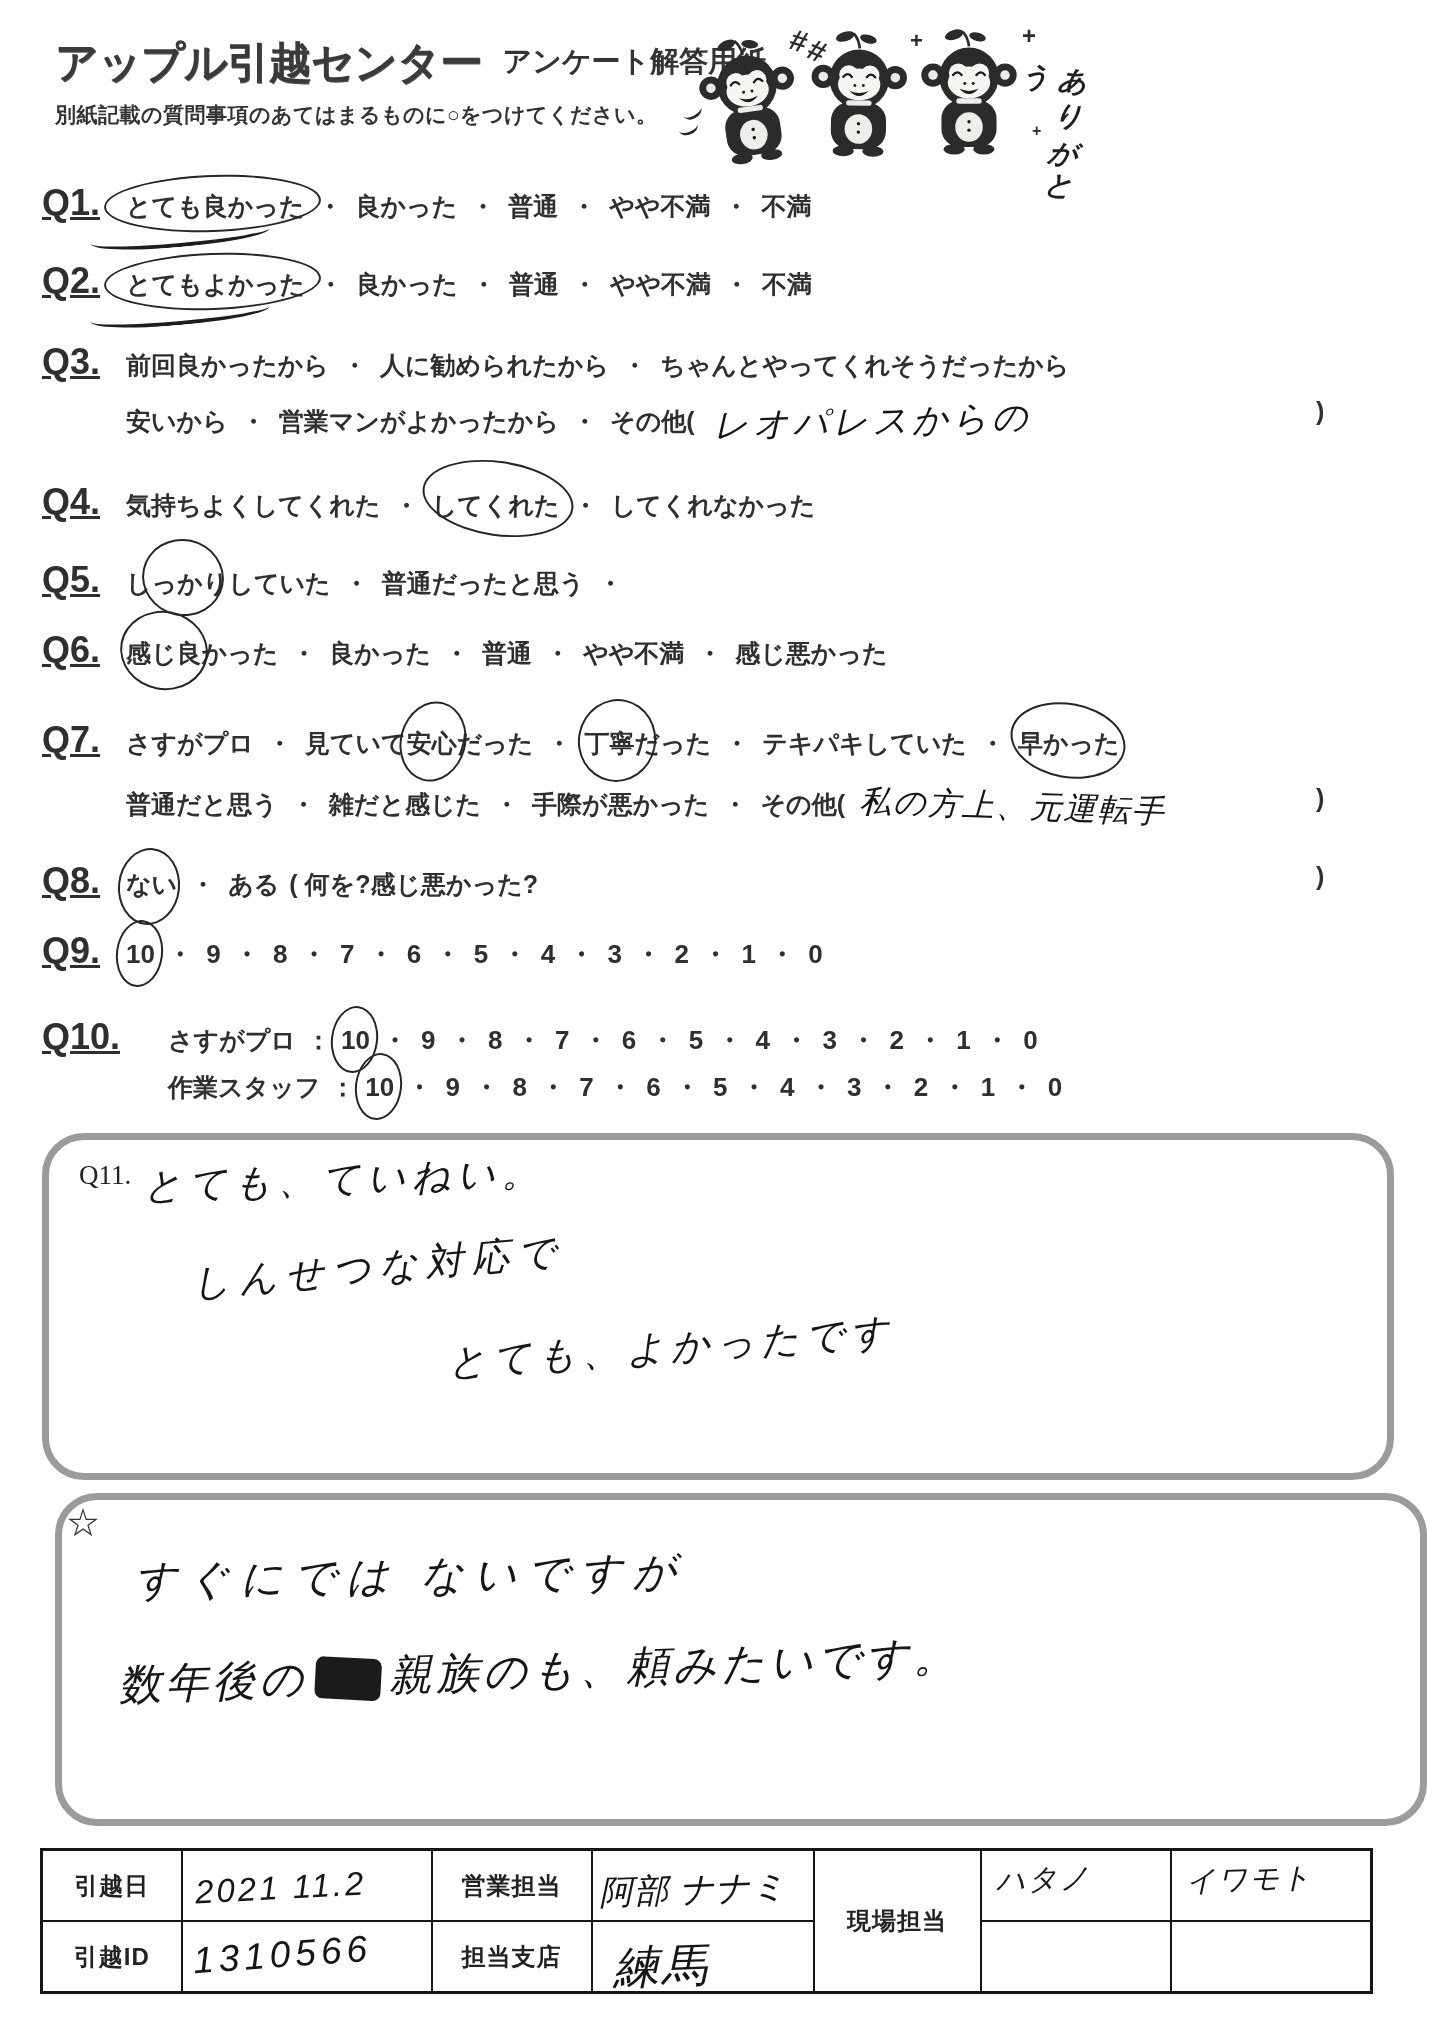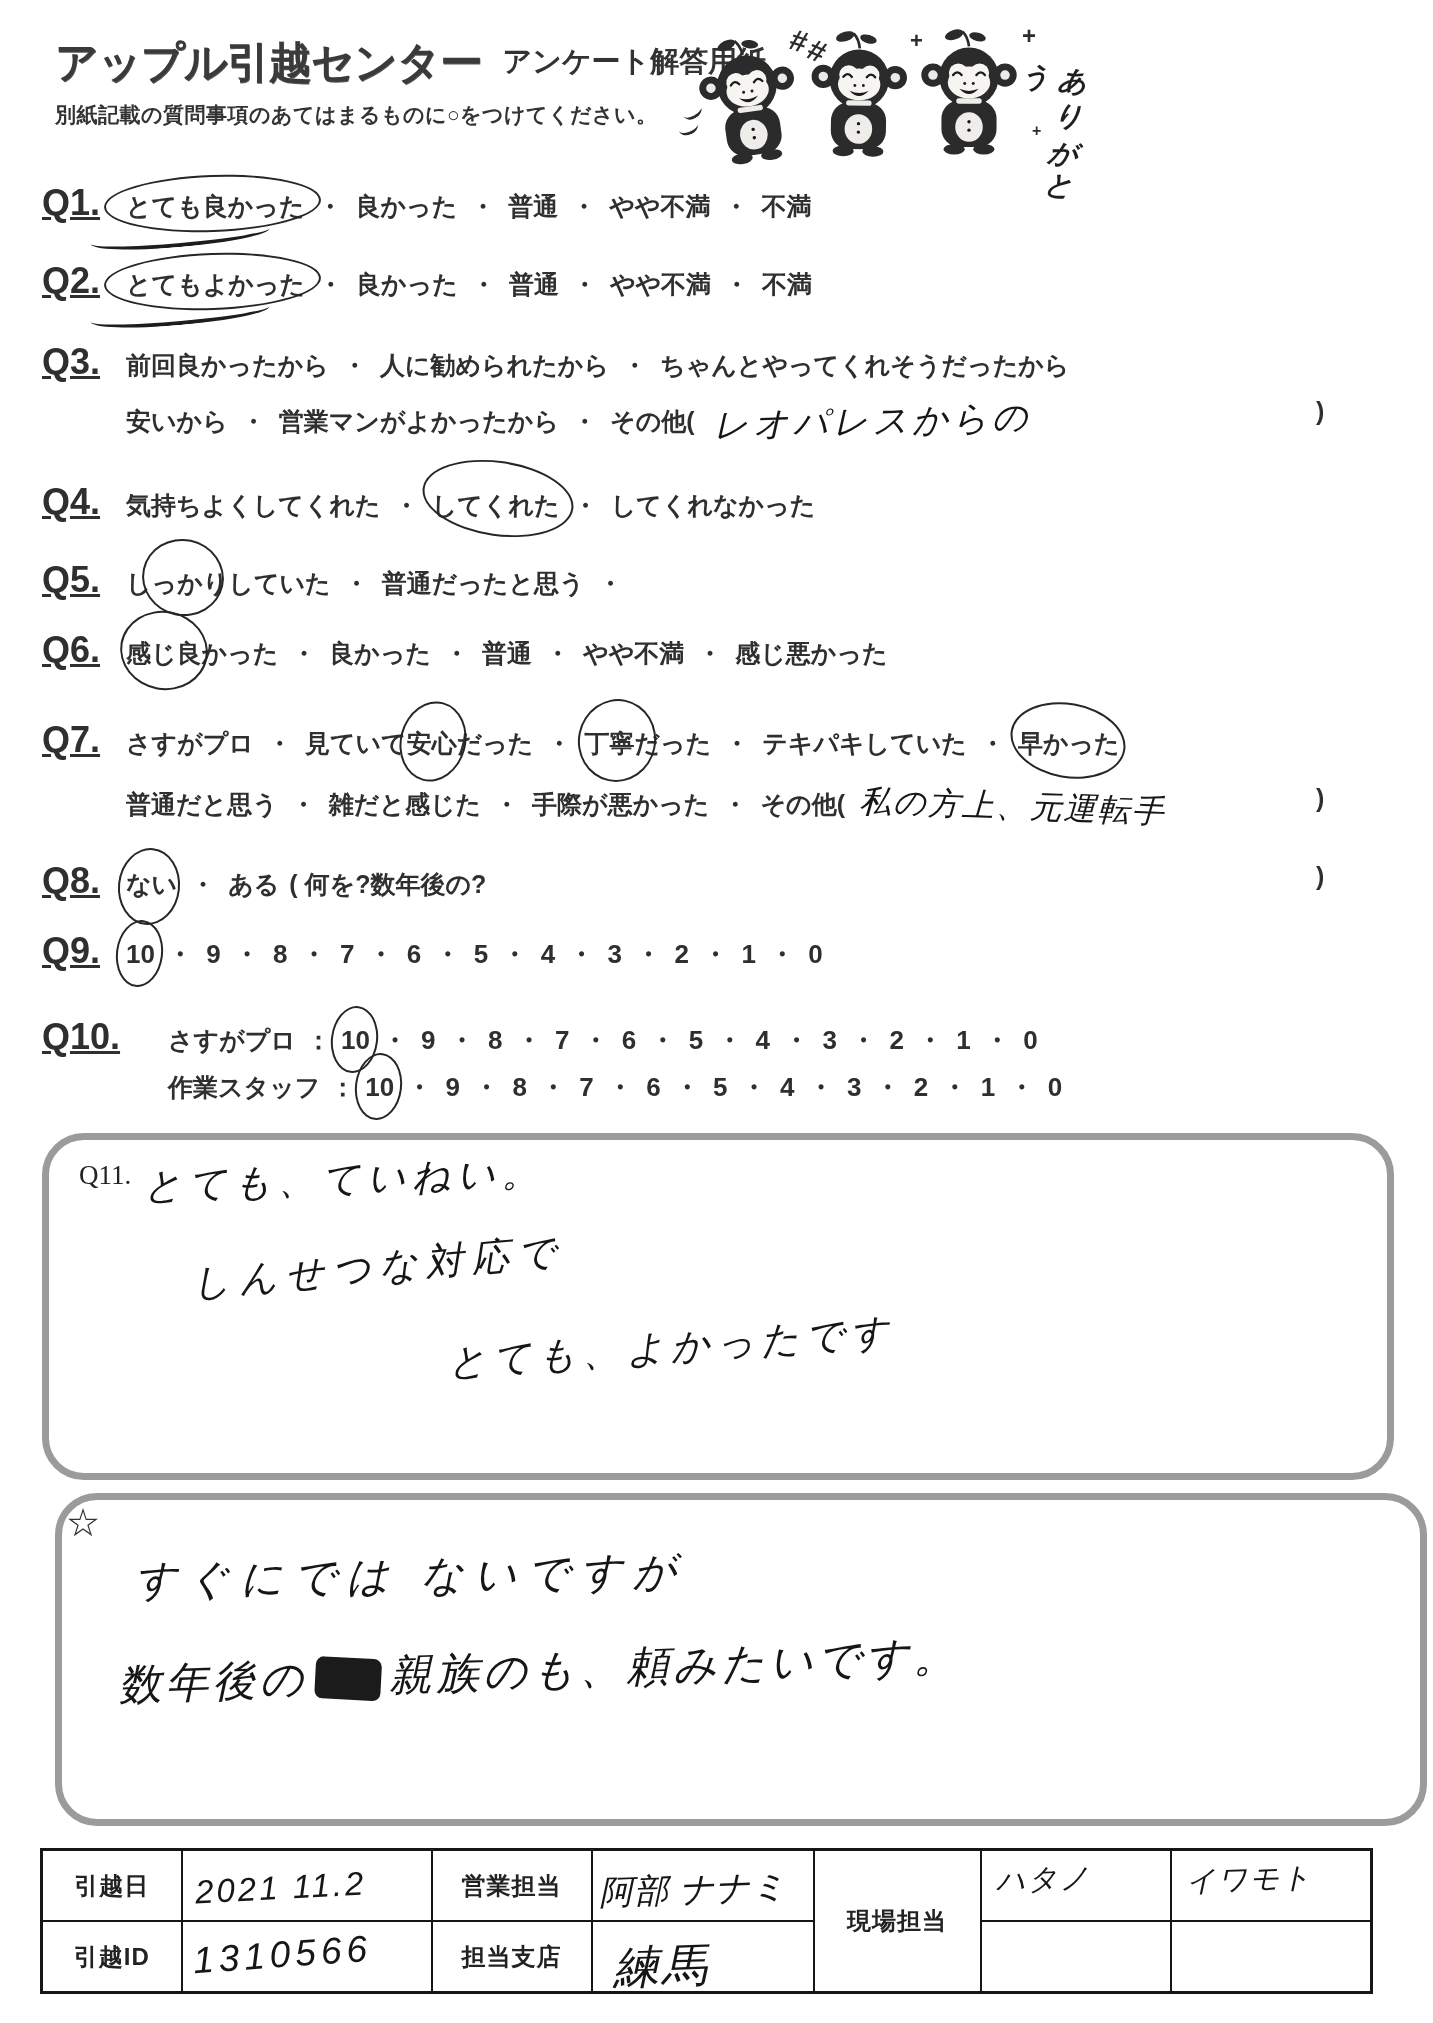--- a/index.html
+++ b/index.html
@@ -244,21 +244,21 @@
     <span>その他(</span>
     <span class="hw hw-q7">私の方上、元運転手</span>
   </div>
   <span class="paren" style="left:1316px;top:784px">)</span>
 
   <div class="qrow" style="top:860px">
     <span class="qlabel">Q8.</span>
     <span class="circ c-q8">ない</span>
     <span class="sep">・</span>
     <span>ある</span>
-    <span style="margin-left:10px">( 何を?数年後の?</span>
+    <span style="margin-left:10px">( 何を?感じ悪かった?</span>
   </div>
   <span class="paren" style="left:1316px;top:862px">)</span>
 
   <div class="qrow" style="top:930px">
     <span class="qlabel">Q9.</span>
     <span class="circ c-num" style="font-size:26px">10</span>
     <span class="scale-rest">・ 9 ・ 8 ・ 7 ・ 6 ・ 5 ・ 4 ・ 3 ・ 2 ・ 1 ・ 0</span>
   </div>
 
   <div class="qrow" style="top:1016px">

